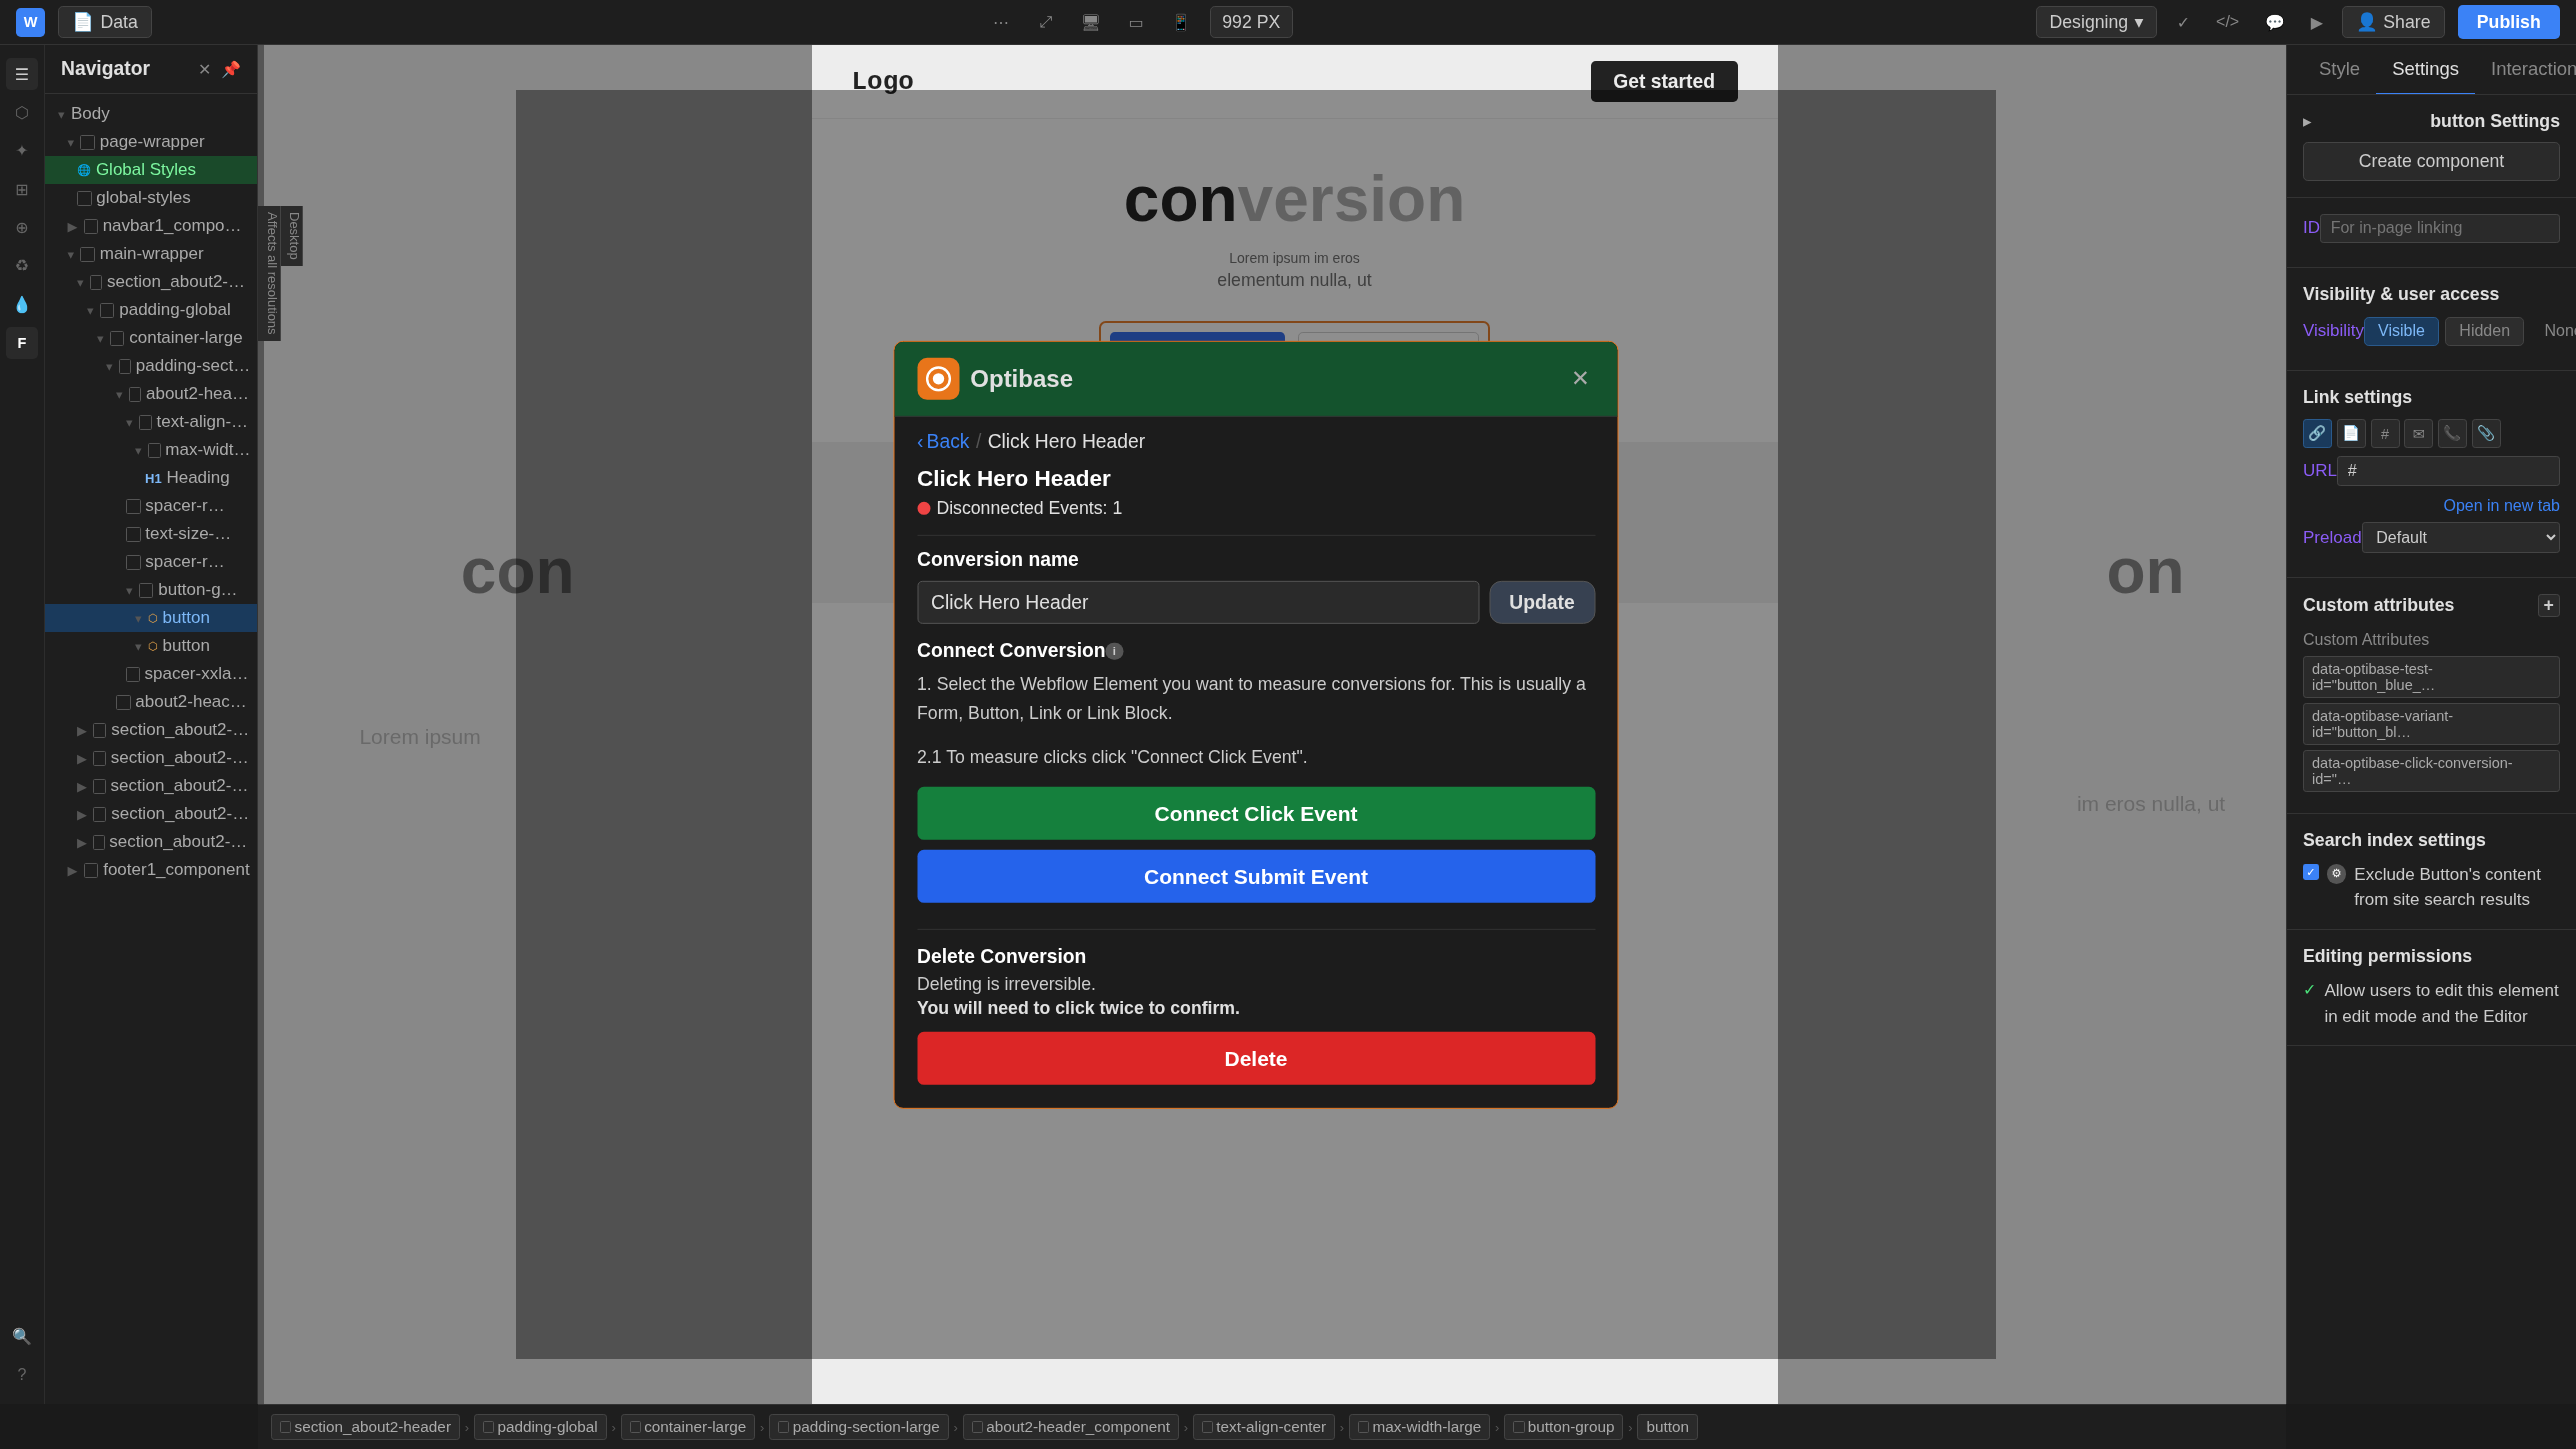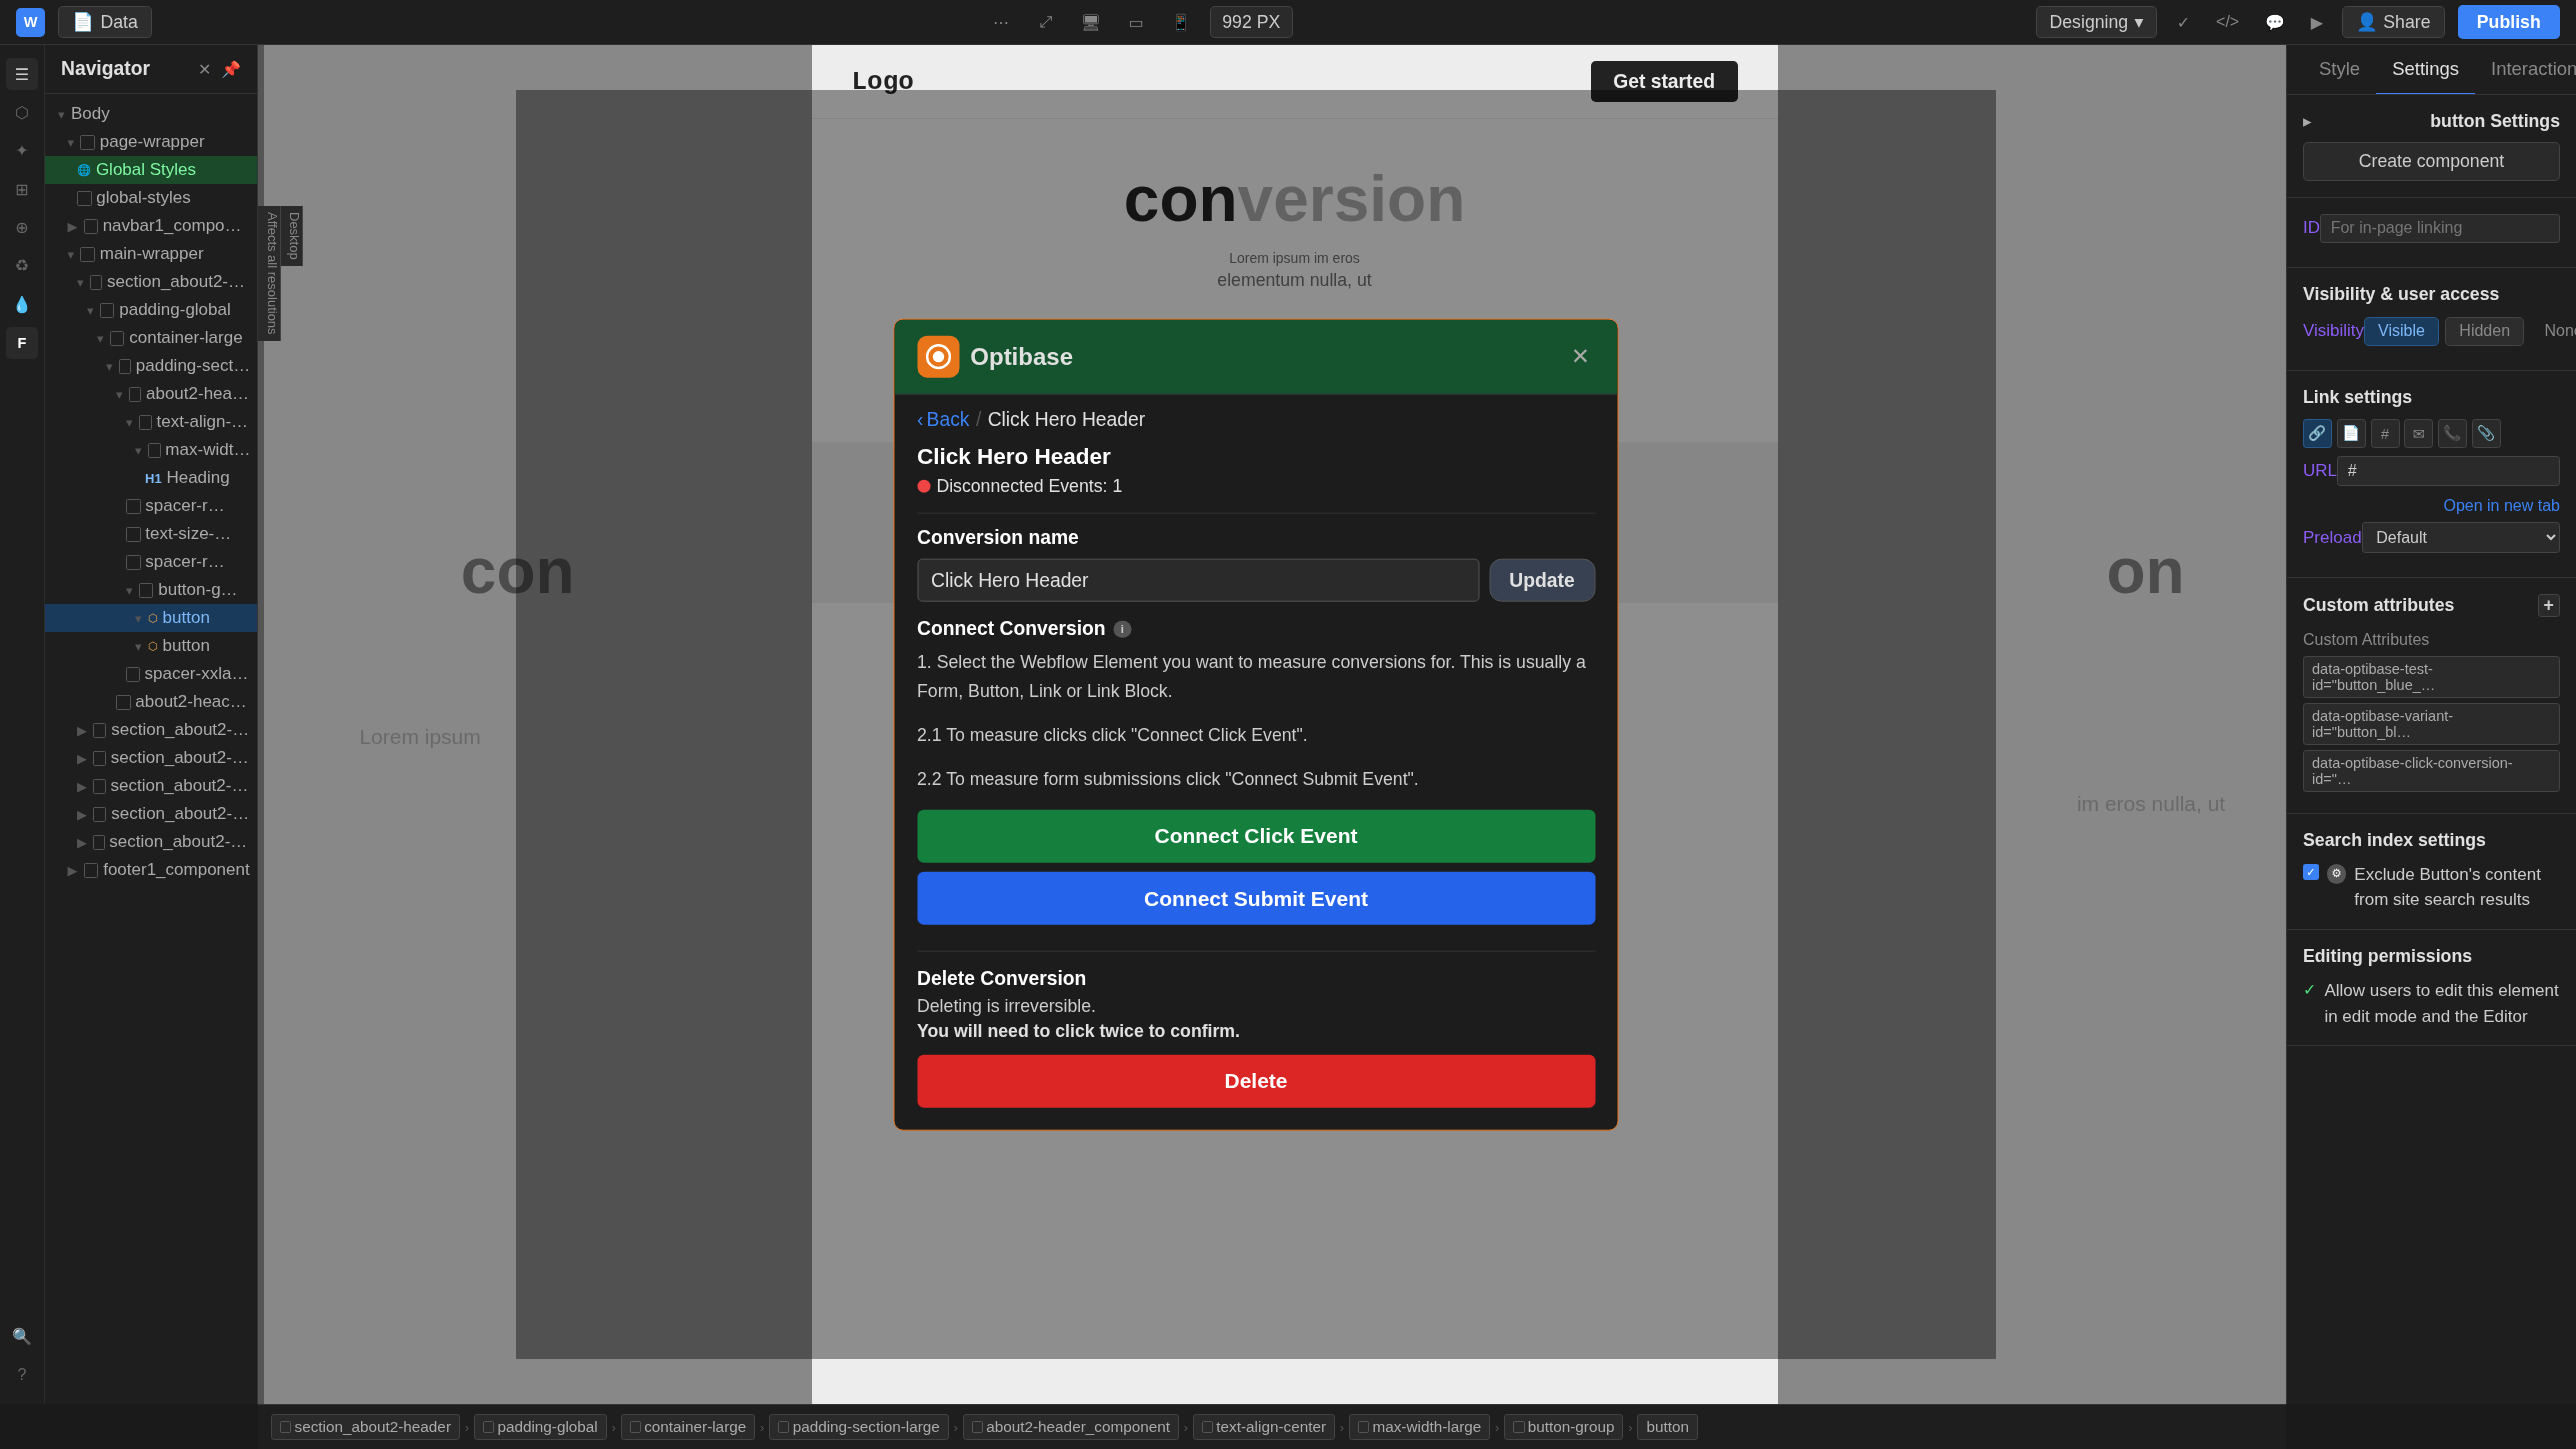--- a/index.html
+++ b/index.html
@@ -515,21 +515,21 @@
       border-radius: 12px;
       font-size: 19.3px;
       font-weight: 600;
       cursor: pointer;
     }
     .modal-section-title {
       color: #ffffff;
       font-size: 19.3px;
       font-weight: 600;
       margin-bottom: 8px;
-      display: flex; align-items: center; gap: 8px;
+      display: flex; align-items: center; 
     }
     .info-icon {
       width: 17.7px; height: 17.7px;
       background: #555;
       border-radius: 50%;
       display: flex; align-items: center; justify-content: center;
       color: #ccc;
       font-size: 11.3px;
       cursor: pointer;
     }
@@ -866,21 +866,20 @@
           <button class="modal-update-btn">Update</button>
         </div>
 
         
         <div class="modal-section-title">
           <span>Connect Conversion</span>
           <div class="info-icon">i</div>
         </div>
         <div class="modal-desc">1. Select the Webflow Element you want to measure conversions for. This is usually a Form, Button, Link or Link Block.</div>
         <div class="modal-desc">2.1 To measure clicks click "Connect Click Event".</div>
-        <div class="modal-desc">2.2 To measure form submissions click "Connect Submit Event".</div>
 
         <button class="modal-connect-btn blue">Connect Click Event</button>
         <button class="modal-connect-btn blue2">Connect Submit Event</button>
 
         <hr class="modal-divider-section">
 
         
         <div class="modal-delete-title">Delete Conversion</div>
         <div class="modal-delete-desc">Deleting is irreversible.</div>
         <div class="modal-delete-warning">You will need to click twice to confirm.</div>

